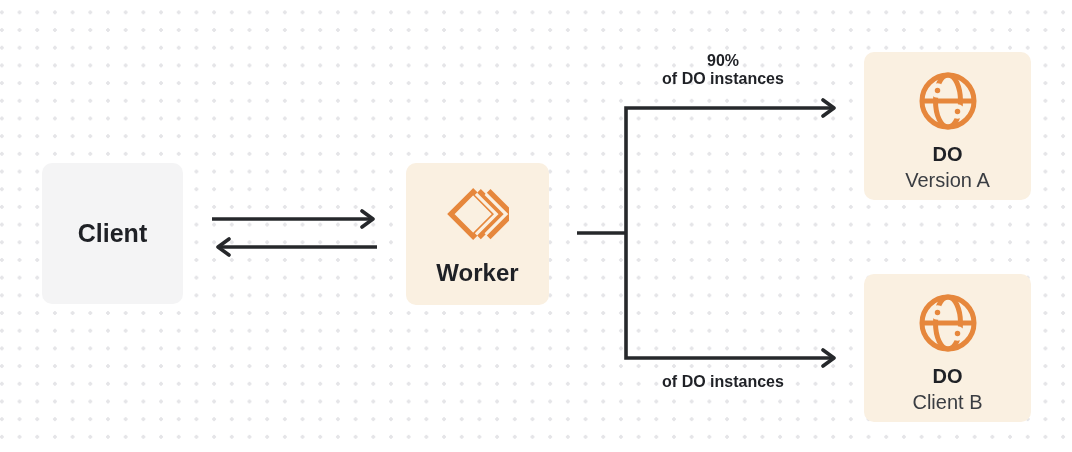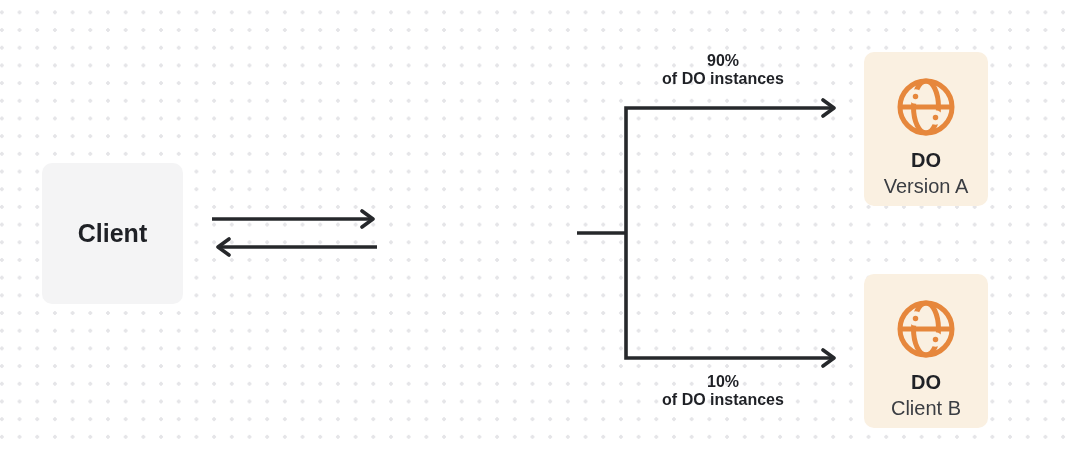--- a/index.html
+++ b/index.html
@@ -48,24 +48,24 @@
     background: #faf0e1;
     gap: 13px;
     padding-top: 2px;
   }
   .node-worker .node-label {
     font-size: 24px;
     font-weight: 700;
     color: #1f2126;
   }
   .node-do {
-    width: 124px; height: 140px;
+    width: 167px; height: 140px;
     background: #faf0e1;
     left: 864px;
-    padding-top: 14px;
+    padding-top: 8px;
   }
   .node-do-a { top: 52px; }
   .node-do-b { top: 274px; }
   .node-do .do-title {
     margin-top: 10px;
     font-size: 20px;
     font-weight: 700;
     color: #1f2126;
     line-height: 1.1;
   }
@@ -106,20 +106,32 @@
       <path d="M577,233 H626"></path>
       <path d="M626,233 V108 H834" marker-end="url(#head)"></path>
       <path d="M626,233 V358 H834" marker-end="url(#head)"></path>
     </g>
   </svg>
 
   <div class="node node-client">
     <span class="node-label">Client</span>
   </div>
 
+  <div class="node node-worker">
+    <svg width="62" height="62" viewBox="0 0 64 64">
+      <g fill="none" stroke-linejoin="miter">
+        <path d="M27,8 L4,31 L27,54 L50,31 Z" stroke="#e6873c" stroke-width="5.4"></path>
+        <path d="M33,7 L57,31 L33,55" stroke="#faf0e1" stroke-width="12"></path>
+        <path d="M33,7 L57,31 L33,55" stroke="#e6873c" stroke-width="5.4"></path>
+        <path d="M43,7 L67,31 L43,55" stroke="#faf0e1" stroke-width="12"></path>
+        <path d="M43,7 L67,31 L43,55" stroke="#e6873c" stroke-width="5.4"></path>
+      </g>
+    </svg>
+    <span class="node-label">Worker</span>
+  </div>
 
   <div class="node node-do node-do-a">
     <svg width="64" height="64" viewBox="0 0 64 64">
       <g fill="none" stroke="#e6873c" stroke-width="5">
         <circle cx="32" cy="32" r="26"></circle>
         <ellipse cx="32" cy="32" rx="12.5" ry="26"></ellipse>
         <line x1="6" y1="32" x2="58" y2="32"></line>
       </g>
       <circle cx="21.5" cy="21.5" r="5" fill="#e6873c" stroke="#faf0e1" stroke-width="4.5"></circle>
       <circle cx="41.5" cy="42.5" r="5" fill="#e6873c" stroke="#faf0e1" stroke-width="4.5"></circle>
@@ -140,17 +152,16 @@
     </svg>
     <span class="do-title">DO</span>
     <span class="do-subtitle">Client B</span>
   </div>
 
   <div class="edge-label edge-label-top">
     <span>90%</span>
     <span>of DO instances</span>
   </div>
   <div class="edge-label edge-label-bottom">
-    <span>10%</span>
     <span>of DO instances</span>
   </div>
 
 </div>
 
 </body></html>

